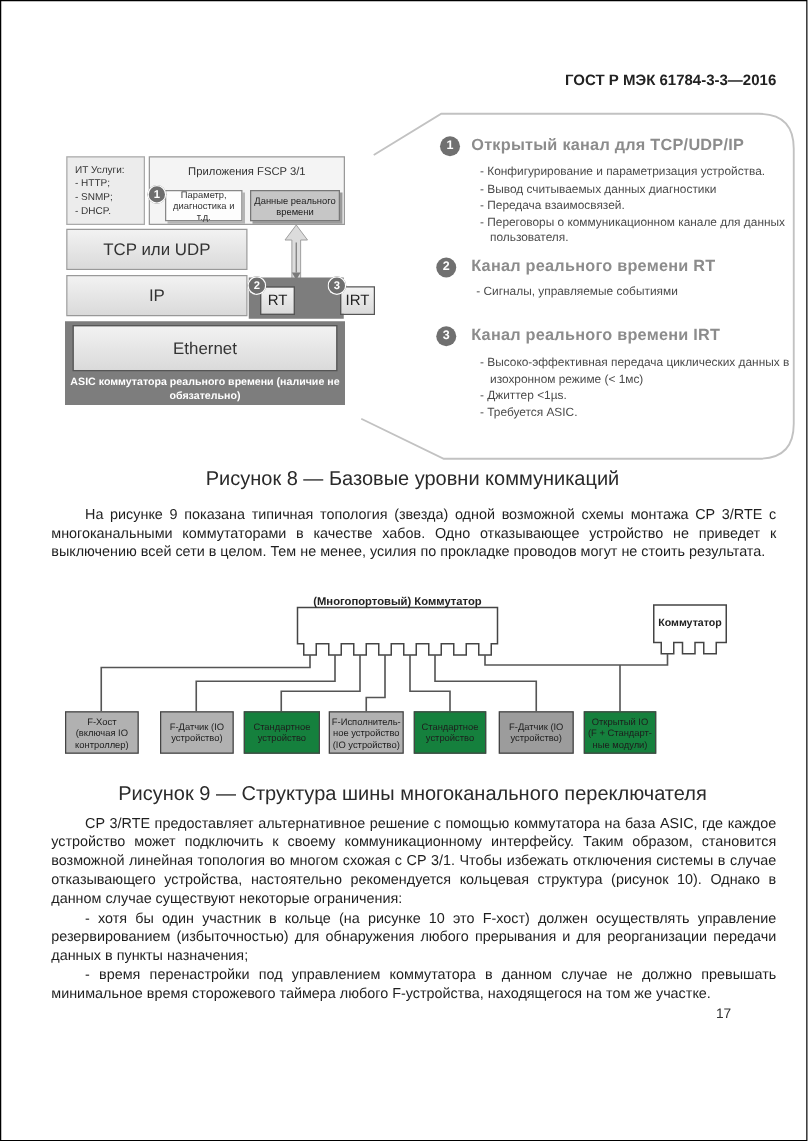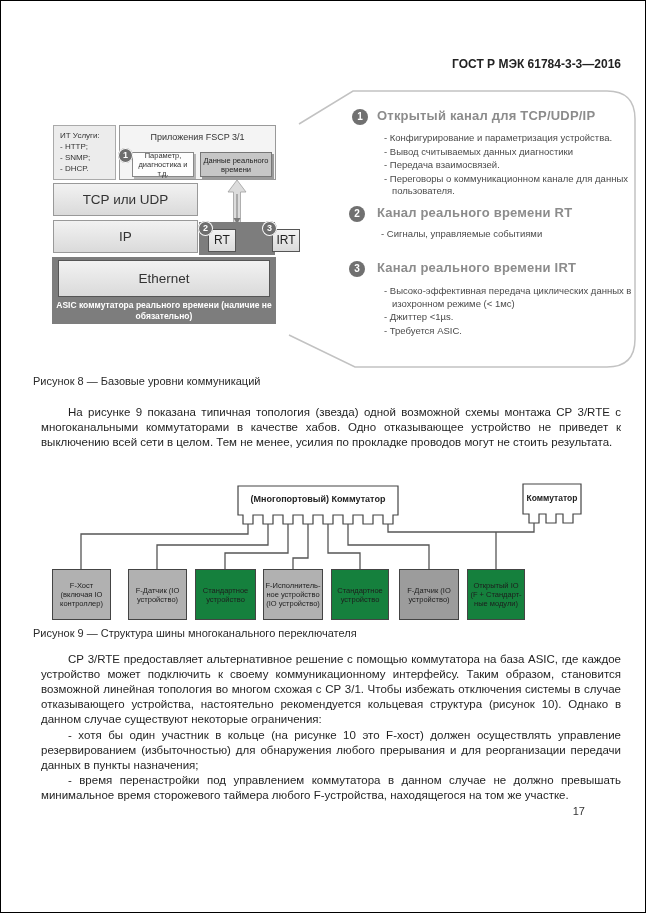--- a/index.html
+++ b/index.html
@@ -30,25 +30,25 @@
   .asic-note{left:55px;top:299px;width:216px;text-align:center;color:#fff;font-weight:bold;font-size:8.5px;line-height:10.5px;}
   .badge{width:15px;height:15px;border-radius:50%;background:#6e6e6e;color:#fff;font-size:9px;font-weight:bold;
          text-align:center;line-height:15px;box-shadow:0 0 0 1px #fdfdfd inset;}
   
   .chan-badge{width:16px;height:16px;border-radius:50%;background:#707070;color:#fff;font-size:10px;
               font-weight:bold;text-align:center;line-height:16px;}
   .chan-title{font-size:13px;font-weight:bold;color:#8c8c8c;letter-spacing:.2px;}
   .chan-bullets{margin:0;padding:0;list-style:none;font-size:9.5px;line-height:12.5px;color:#4a4a4a;width:252px;}
   .chan-bullets li{padding-left:8px;text-indent:-8px;margin-bottom:1px;}
   
-  .fig-caption{left:32px;width:566px;font-size:11px;color:#2a2a2a;}
+  .fig-caption{left:46px;width:566px;text-align:center;font-size:16px;color:#2a2a2a;}
   .body-par{left:40px;width:580px;font-size:11.5px;line-height:15px;text-align:justify;text-indent:27px;color:#1f1f1f;}
   .page-num{left:540px;top:804px;width:44px;text-align:right;font-size:11px;color:#333;}
   
-  .dev{top:568px;height:51px;border:1px solid #444;font-size:7.5px;line-height:9px;display:flex;
+  .dev{top:568px;height:34px;border:1px solid #444;font-size:7.5px;line-height:9px;display:flex;
        align-items:center;justify-content:center;text-align:center;padding:1px;color:#1d1d1d;}
   .dev-gray{background:#b1b1b1;}
   .dev-dark{background:#9c9c9c;}
   .dev-white{background:#15803d;}
   .sw-label{font-weight:bold;color:#222;text-align:center;}
 </style>
 </head>
 <body>
 
 <div class="page">
@@ -130,21 +130,21 @@
       <li>- Джиттер &lt;1µs.</li>
       <li>- Требуется ASIC.</li>
     </ul>
   </div>
 
   <div class="abs fig-caption" style="top:374px;">Рисунок 8 — Базовые уровни коммуникаций</div>
 
   <p class="abs body-par" style="top:404px;margin:0;">На рисунке 9 показана типичная топология (звезда) одной возможной схемы монтажа СР 3/RTE с многоканальными коммутаторами в качестве хабов. Одно отказывающее устройство не приведет к выключению всей сети в целом. Тем не менее, усилия по прокладке проводов могут не стоить результата.</p>
 
   <div>
-    <div class="abs sw-label" style="left:237px;top:493px;width:160px;font-size:9px;">(Многопортовый) Коммутатор</div>
+    <div class="abs sw-label" style="left:237px;top:475px;width:160px;font-size:9px;">(Многопортовый) Коммутатор</div>
     <div class="abs sw-label" style="left:522px;top:492px;width:58px;font-size:8.5px;">Коммутатор</div>
 
     <div class="abs dev dev-gray" style="left:51px;width:59px;">F-Хост (включая IO контроллер)</div>
     <div class="abs dev dev-gray" style="left:127px;width:59px;">F-Датчик (IO устройство)</div>
     <div class="abs dev dev-white" style="left:194px;width:61px;">Стандартное устройство</div>
     <div class="abs dev dev-gray" style="left:262px;width:60px;">F-Исполнитель-ное устройство (IO устройство)</div>
     <div class="abs dev dev-white" style="left:330px;width:58px;">Стандартное устройство</div>
     <div class="abs dev dev-dark" style="left:398px;width:60px;">F-Датчик (IO устройство)</div>
     <div class="abs dev dev-white" style="left:466px;width:58px;">Открытый IO (F + Стандарт-ные модули)</div>
   </div>

